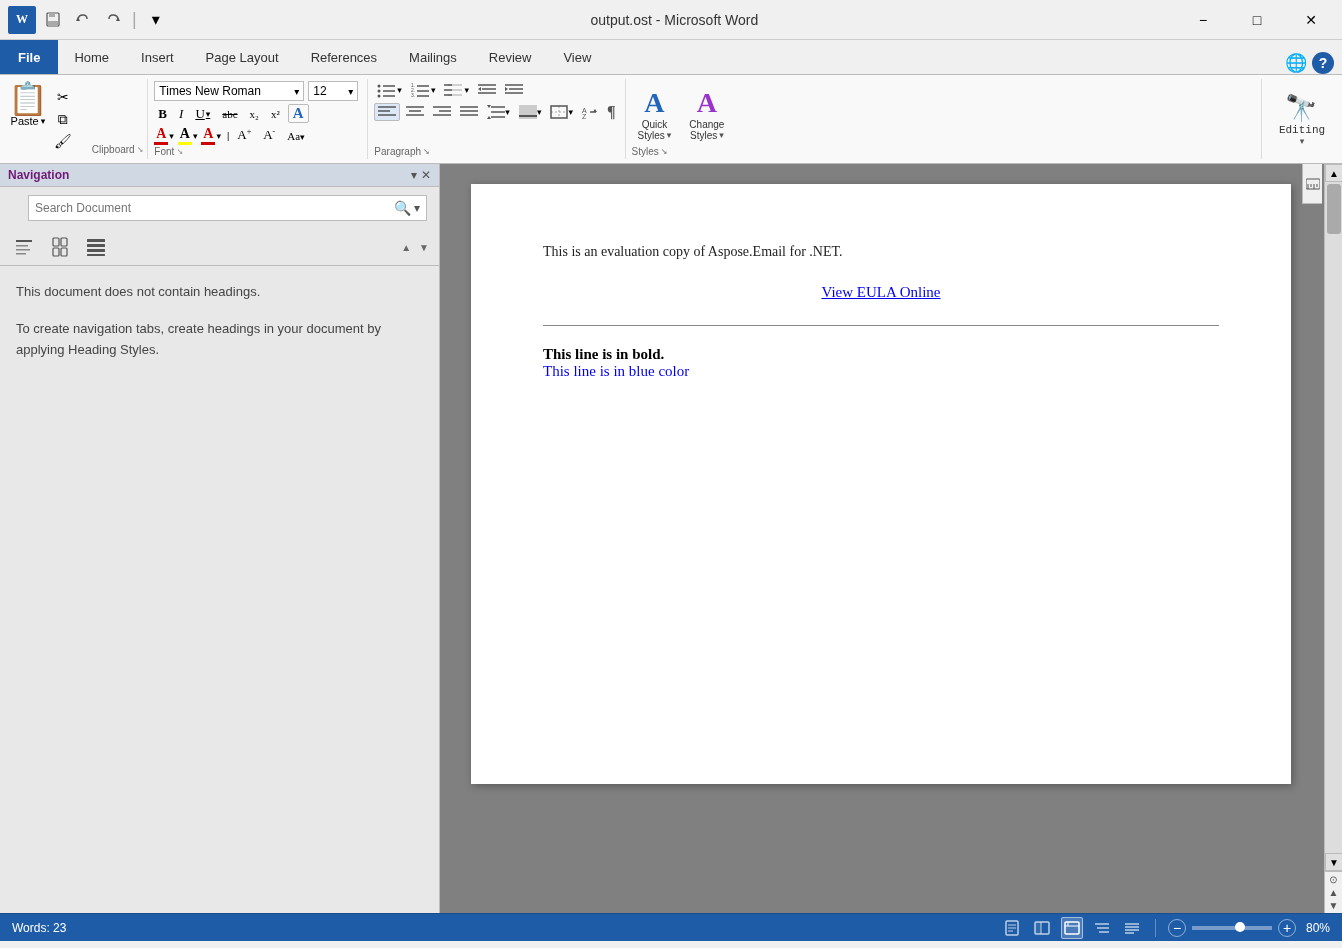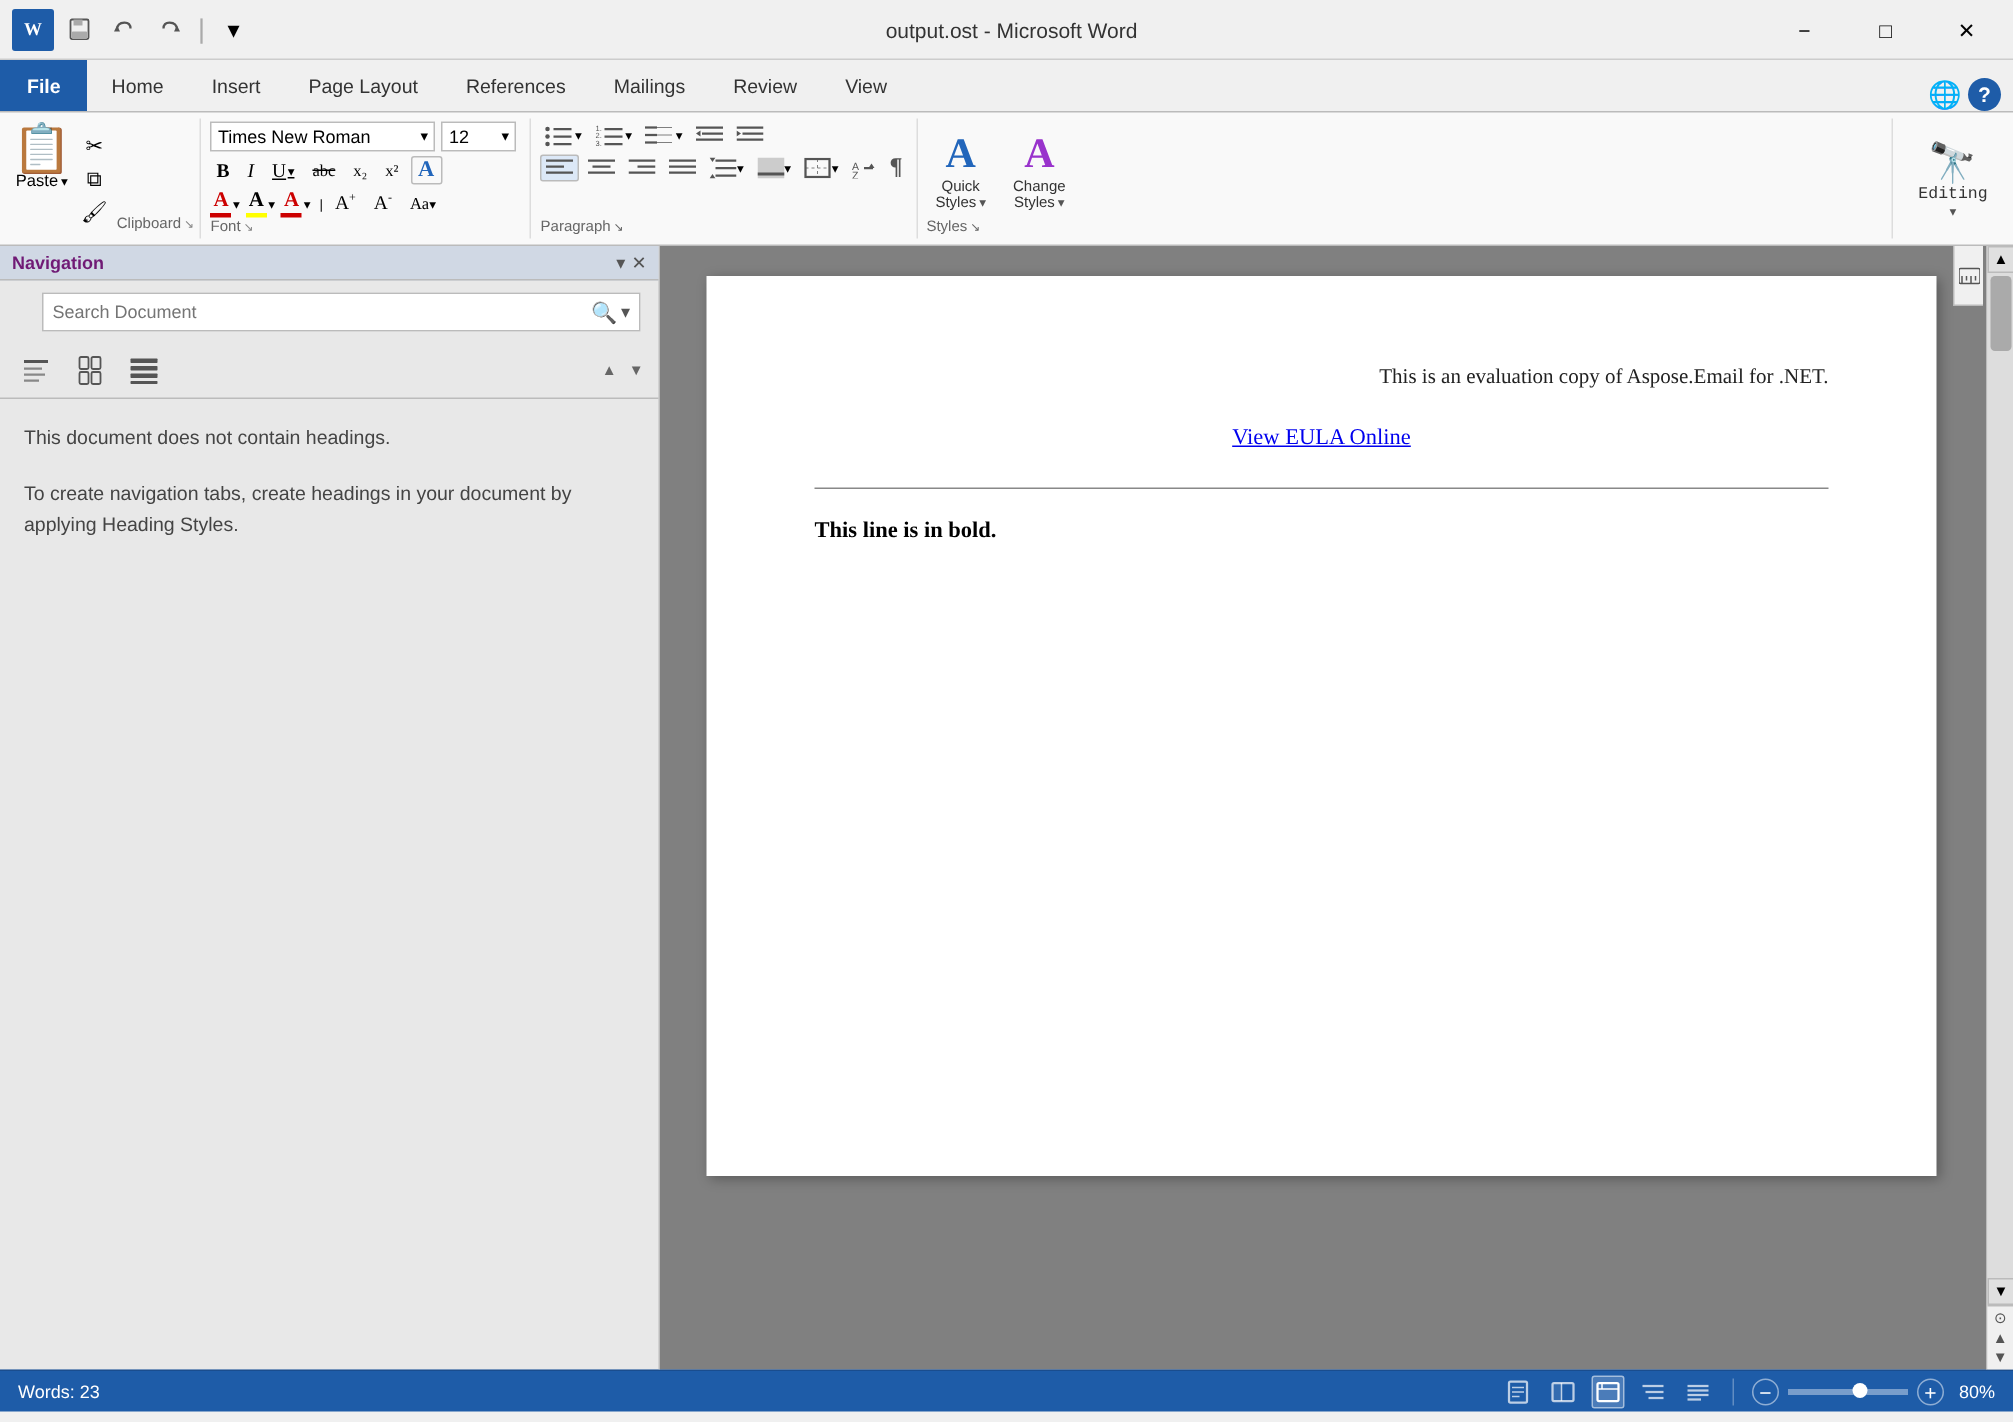--- a/index.html
+++ b/index.html
@@ -119,21 +119,21 @@
     .nav-tab-arrow { font-size: 10px; cursor: pointer; color: #666; padding: 2px; }
 
     .nav-content { flex: 1; padding: 16px; font-size: 13px; color: #444; line-height: 1.6; }
 
     
     .doc-area { flex: 1; background: #808080; display: flex; flex-direction: column; overflow: hidden; position: relative; }
 
     .doc-page-area { flex: 1; overflow: auto; padding: 20px 40px 20px 20px; display: flex; flex-direction: column; align-items: center; }
     .doc-page { background: white; width: 820px; min-height: 600px; padding: 60px 72px; box-shadow: 2px 2px 8px rgba(0,0,0,0.3); position: relative; }
 
-    .doc-eval-notice { font-size: 14px; color: #222; text-align: right; margin-bottom: 24px; font-family: 'Times New Roman', serif; }
+    .doc-eval-notice { font-size: 14px; color: #222; text-align: left; margin-bottom: 24px; font-family: 'Times New Roman', serif; }
     .doc-link { color: #0000EE; text-decoration: underline; text-align: center; display: block; font-size: 15px; font-family: 'Times New Roman', serif; margin-bottom: 24px; cursor: pointer; }
     .doc-hr { border: none; border-top: 1px solid #888; margin-bottom: 20px; }
     .doc-bold-line { font-weight: bold; font-size: 15px; font-family: 'Times New Roman', serif; }
     .doc-blue-line { color: #0000EE; font-size: 15px; font-family: 'Times New Roman', serif; }
 
     
     .status-bar {
       height: 28px;
       background: #1e5ca8;
       display: flex;
@@ -219,21 +219,21 @@
         <span style="font-size:9px;">▾</span>
       </div>
     </div>
     <div style="display:flex;flex-direction:column;gap:2px;justify-content:center;">
       <div class="small-btn" title="Cut">✂</div>
       <div class="small-btn" title="Copy">⧉</div>
       <div class="small-btn" title="Format Painter">🖌</div>
     </div>
     <div style="display:flex;align-items:flex-end;padding-bottom:2px;margin-top:auto;">
       <div style="display:flex;align-items:center;gap:2px;margin-left:4px;">
-        <span style="font-size:10px;color:#666;">Clipboard</span>
+        <span style="font-size:10px;color:#666;margin-left:14px;">Clipboard</span>
         <span style="font-size:8px;color:#888;cursor:pointer;">↘</span>
       </div>
     </div>
   </div>
 
   <div class="font-group">
     <div class="font-row1">
       <div class="font-select">
         <span style="font-size:12px;">Times New Roman</span>
         <span style="font-size:10px;">▾</span>
@@ -537,20 +537,21 @@
           <line x1="11" y1="7" x2="11" y2="10" stroke="#555" stroke-width="1"></line>
         </svg>
     </div>
 
     <div class="doc-page-area">
       <div class="doc-page">
         <p class="doc-eval-notice">This is an evaluation copy of Aspose.Email for .NET.</p>
         <a class="doc-link">View EULA Online</a>
         <hr class="doc-hr">
         <p class="doc-bold-line">This line is in bold.</p>
+        <p class="doc-blue-line">This line is in blue color</p>
       </div>
     </div>
   </div>
 </div>
 
 <div class="status-bar">
   <span class="status-left">Words: 23</span>
   <div class="status-right">
     <div class="view-btn" title="Print Layout">
       <svg width="16" height="16" viewBox="0 0 16 16">

